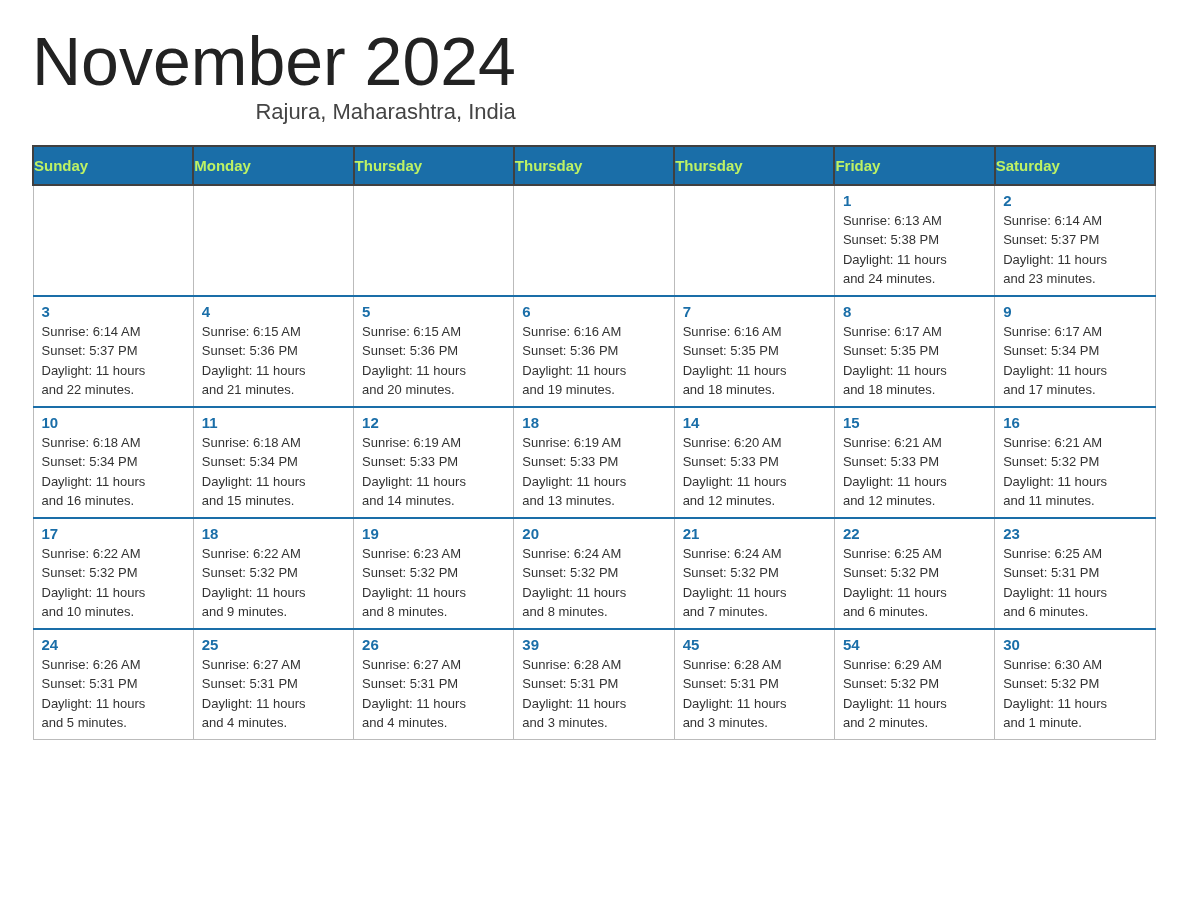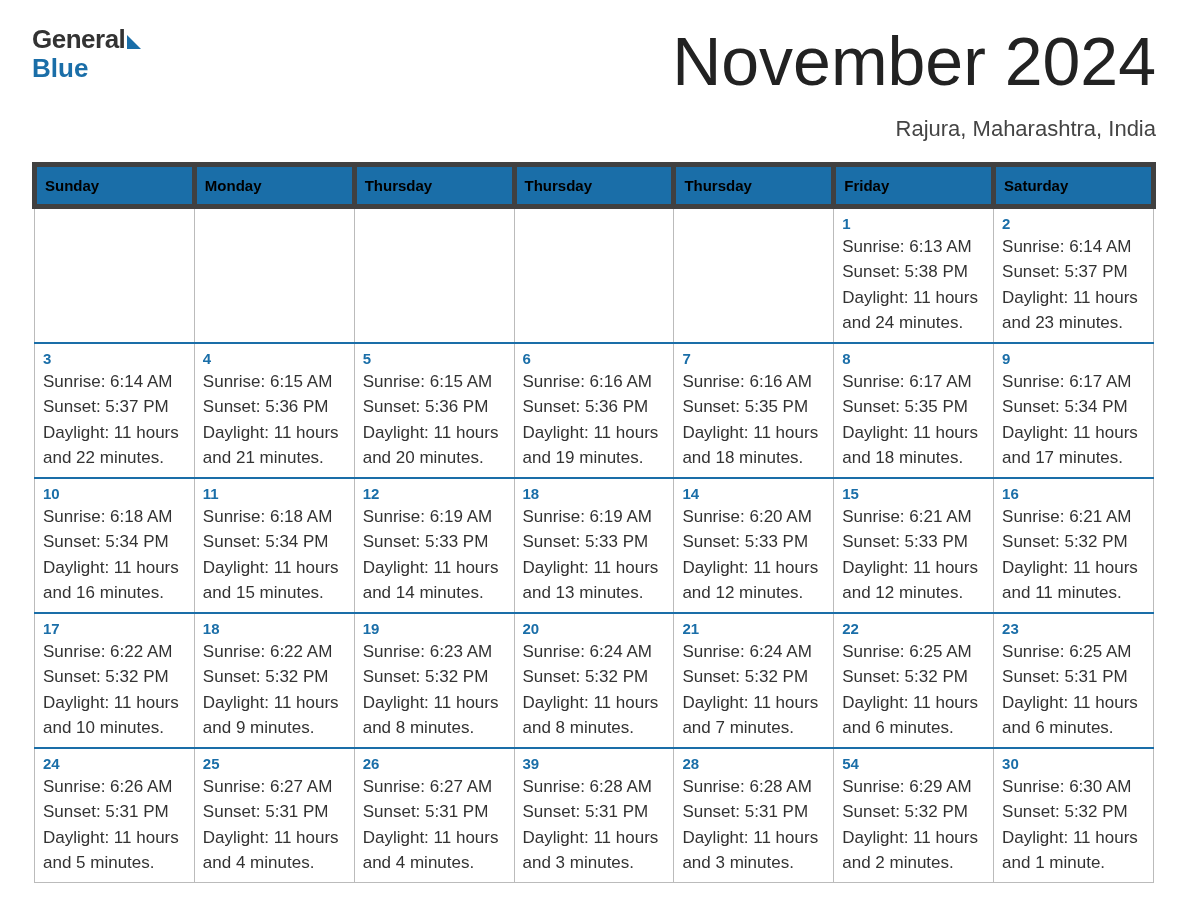--- a/index.html
+++ b/index.html
@@ -51,75 +51,68 @@
     }
     .month-title {
       font-size: 68px;
       font-weight: normal;
       color: #222;
       line-height: 1.1;
     }
     .location-title {
       font-size: 22px;
       color: #444;
-      margin-top: 17px;
+      margin-top: 0;
     }
     .calendar {
       width: 100%;
       border-collapse: collapse;
       border: 1px solid #888;
     }
     .calendar th {
       background-color: #1a6ea8;
-      color: #000000;
+      color: #bef264;
       font-size: 15px;
       font-weight: bold;
-      padding: 10px 8px;
+      padding: 10px 0;
       text-align: left;
-      border: 5px solid #404040;
+      border: 2px solid #404040;
     }
     .calendar td {
       vertical-align: top;
       padding: 6px 8px;
       border: 1px solid #bbb;
       width: 14.28%;
       min-height: 100px;
       font-size: 12.5px;
       color: #333;
     }
     .day-number {
       font-size: 15px;
       font-weight: bold;
       color: #1a6ea8;
       display: block;
       margin-bottom: 2px;
     }
     .day-info {
-      font-size: 17px;
+      font-size: 13px;
       color: #333;
       line-height: 1.5;
     }
     .empty-cell {
       background: #fff;
     }
     tr.week-row td {
       border-top: 2px solid #1a6ea8;
     }
   </style>
 </head>
 <body>
 
 <div class="header-section">
-  <div class="logo">
-    <div class="logo-top">
-      <span class="logo-general">General</span>
-      <div class="logo-triangle"></div>
-    </div>
-    <span class="logo-blue">Blue</span>
-  </div>
   <div class="title-section">
     <div class="month-title">November 2024</div>
     <div class="location-title">Rajura, Maharashtra, India</div>
   </div>
 </div>
 
 <table class="calendar">
   <thead>
     <tr>
     <th>Sunday</th>
@@ -248,21 +241,21 @@
         </td>
         <td>
           <span class="day-number">26</span>
           <div class="day-info">Sunrise: 6:27 AM<br>Sunset: 5:31 PM<br>Daylight: 11 hours<br>and 4 minutes.</div>
         </td>
         <td>
           <span class="day-number">39</span>
           <div class="day-info">Sunrise: 6:28 AM<br>Sunset: 5:31 PM<br>Daylight: 11 hours<br>and 3 minutes.</div>
         </td>
         <td>
-          <span class="day-number">28</span>
+          <span class="day-number">45</span>
           <div class="day-info">Sunrise: 6:28 AM<br>Sunset: 5:31 PM<br>Daylight: 11 hours<br>and 3 minutes.</div>
         </td>
         <td>
           <span class="day-number">54</span>
           <div class="day-info">Sunrise: 6:29 AM<br>Sunset: 5:32 PM<br>Daylight: 11 hours<br>and 2 minutes.</div>
         </td>
         <td>
           <span class="day-number">30</span>
           <div class="day-info">Sunrise: 6:30 AM<br>Sunset: 5:32 PM<br>Daylight: 11 hours<br>and 1 minute.</div>
         </td>

